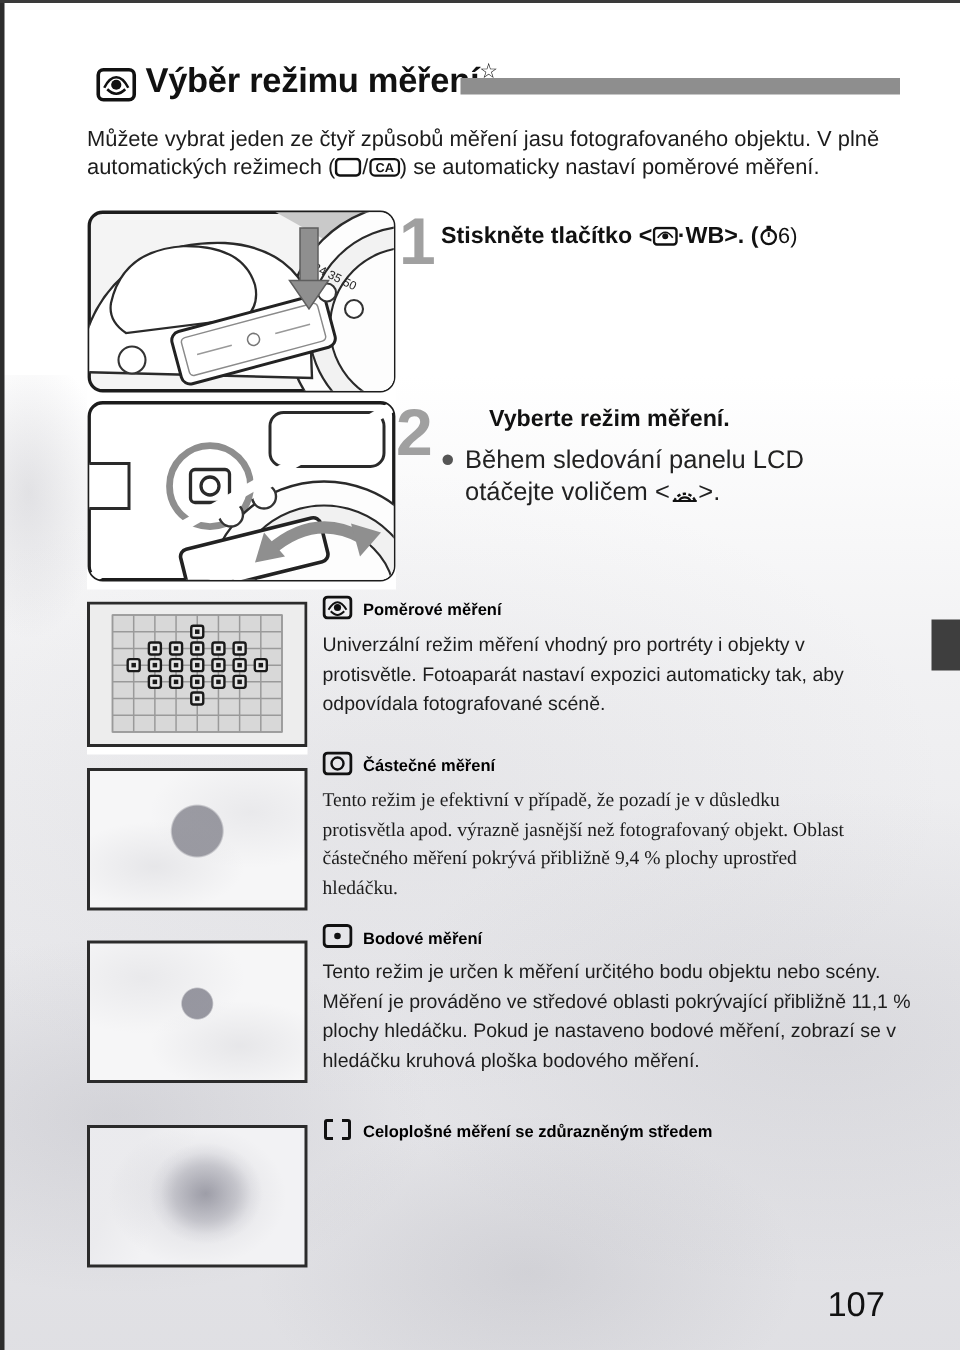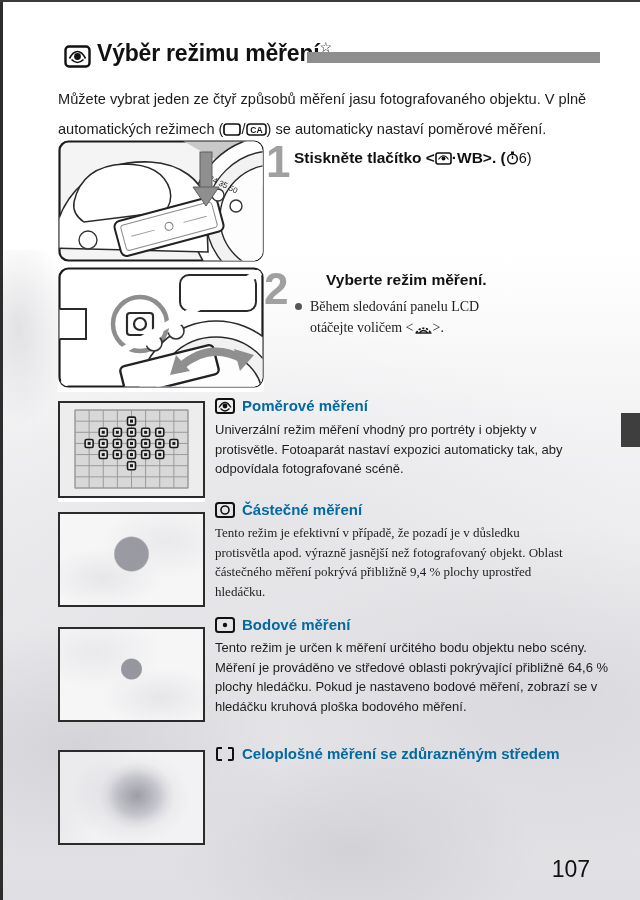--- a/index.html
+++ b/index.html
@@ -23,34 +23,34 @@
       linear-gradient(rgba(236,236,238,0) 0%, rgba(230,230,233,.55) 30%, rgba(225,225,229,.85) 70%, rgba(222,222,226,.95) 100%);
   }
   .content{position:absolute;left:0;top:0;width:640px;height:900px;z-index:1;}
 
   
   .hdr-icon{position:absolute;left:64px;top:45px;}
   .hdr-title{position:absolute;left:97px;top:39px;font-size:23px;font-weight:bold;letter-spacing:-0.2px;color:#111;}
   .hdr-star{font-size:14px;vertical-align:9px;font-weight:normal;}
   .hdr-bar{position:absolute;left:307px;top:52px;width:293px;height:11px;background:#8e8e8e;}
 
-  .intro{position:absolute;left:58px;top:84px;width:552px;font-size:14.6px;line-height:30px;color:#1c1c1c;}
+  .intro{position:absolute;left:58px;top:84px;width:552px;font-size:14.6px;line-height:19px;color:#1c1c1c;}
   .inline-icon{display:inline-block;vertical-align:-2px;}
 
   
   .fig{position:absolute;background:#fff;}
   .step-num{position:absolute;font-size:44px;line-height:44px;font-weight:bold;color:#a0a0a0;}
   .step-title{position:absolute;font-size:15.5px;font-weight:bold;color:#111;white-space:nowrap;}
   .step-title .lite{font-weight:normal;font-size:14.5px;}
-  .bullet-row{position:absolute;left:295px;top:296px;width:275px;font-size:14px;line-height:21px;color:#222;font-family:Liberation Serif, serif;}
+  .bullet-row{position:absolute;left:295px;top:296px;width:275px;font-size:17px;line-height:21px;color:#222;}
   .bullet-dot{position:absolute;left:0;top:7px;width:7px;height:7px;border-radius:50%;background:#555;}
   .bullet-text{margin-left:15px;}
 
   
-  .sec-head{position:absolute;left:215px;font-size:15px;font-weight:bold;color:#0369a1;white-space:nowrap;}
+  .sec-head{position:absolute;left:215px;font-size:11px;font-weight:bold;color:#000000;white-space:nowrap;}
   .sec-head .mi{margin-right:7px;vertical-align:-3px;}
   .sec-body{position:absolute;left:215px;font-size:13px;line-height:19.5px;color:#1d1d1d;}
   .sec-body.big{font-size:15px;line-height:21.5px;white-space:pre-line;}
   .vf-box{position:absolute;left:58px;border:2px solid #2b2b2b;background:#f6f6f7;}
 
   .chapter-tab{position:absolute;left:621px;top:413px;width:19px;height:34px;background:#3e3e3e;z-index:3;}
   .page-num{position:absolute;right:50px;top:856px;font-size:23px;color:#111;}
 </style>
 </head>
 <body>
@@ -266,21 +266,21 @@
       radial-gradient(circle 11px at 50% 44%, rgba(120,120,132,.75) 90%, transparent 100%),
       radial-gradient(ellipse 80px 40px at 70% 75%, rgba(160,160,170,.18), transparent 75%),
       radial-gradient(ellipse 90px 50px at 25% 25%, rgba(160,160,170,.15), transparent 75%),
       #f6f6f7;"></div>
     <div class="sec-head" style="top:616px;">
       <span class="mi inline-icon"><svg width="20" height="16" viewBox="0 0 20 16">
             <rect x="1" y="1" width="18" height="14" rx="2.5" fill="none" stroke="#111" stroke-width="2"></rect>
             <circle cx="10" cy="8" r="2.2" fill="#111"></circle>
           </svg></span><span>Bodové měření</span>
     </div>
-    <div class="sec-body" style="top:638px;width:398px;">Tento režim je určen k měření určitého bodu objektu nebo scény. Měření je prováděno ve středové oblasti pokrývající přibližně 64,6 % plochy hledáčku. Pokud je nastaveno bodové měření, zobrazí se v hledáčku kruhová ploška bodového měření.</div>
+    <div class="sec-body" style="top:638px;width:398px;">Tento režim je určen k měření určitého bodu objektu nebo scény. Měření je prováděno ve středové oblasti pokrývající přibližně 11,1 % plochy hledáčku. Pokud je nastaveno bodové měření, zobrazí se v hledáčku kruhová ploška bodového měření.</div>
 
     <div class="vf-box" style="top:750px;width:143px;height:91px;background:
       radial-gradient(ellipse 38px 34px at 54% 48%, rgba(105,105,120,.55), rgba(135,135,148,.35) 55%, rgba(180,180,190,.18) 80%, transparent 100%),
       radial-gradient(ellipse 70px 55px at 50% 50%, rgba(150,150,162,.25), transparent 85%),
       linear-gradient(115deg, rgba(170,170,180,.10) 20%, transparent 40%),
       #f2f2f4;"></div>
     <div class="sec-head" style="top:745px;">
       <span class="mi inline-icon"><svg width="20" height="16" viewBox="0 0 20 16">
             <path d="M7,2 L3,2 Q2,2 2,3 L2,13 Q2,14 3,14 L7,14" fill="none" stroke="#111" stroke-width="2"></path>
             <path d="M13,2 L17,2 Q18,2 18,3 L18,13 Q18,14 17,14 L13,14" fill="none" stroke="#111" stroke-width="2"></path>

